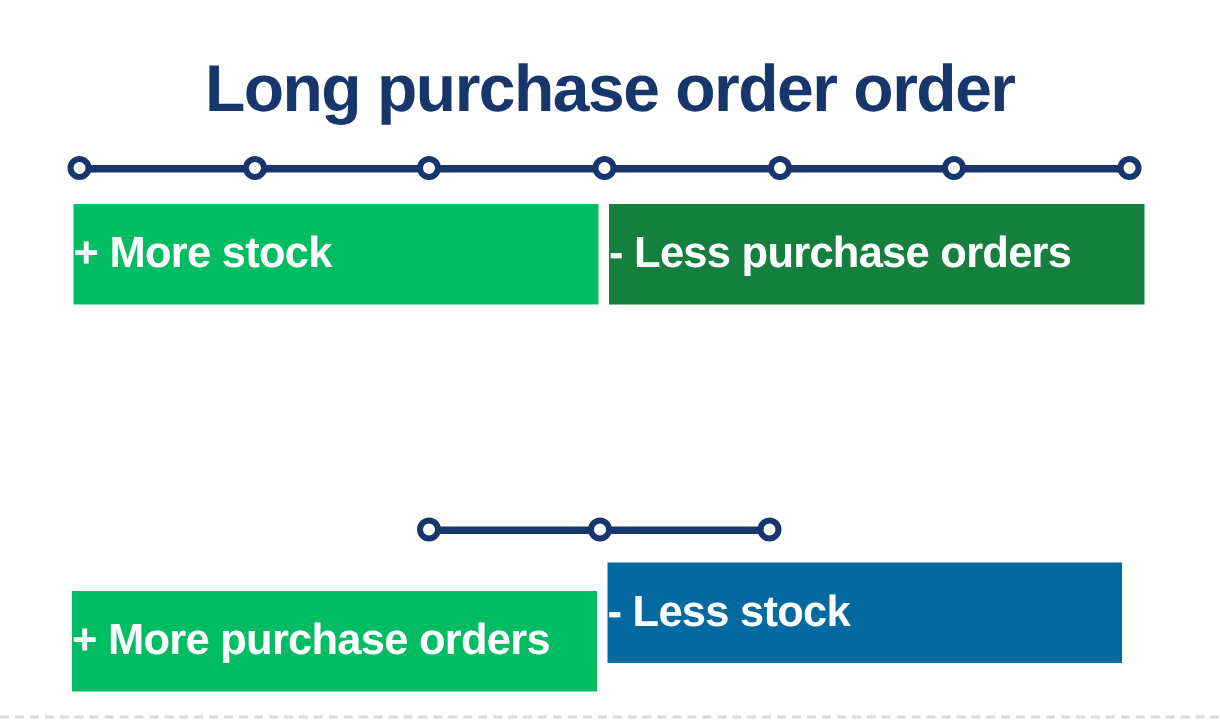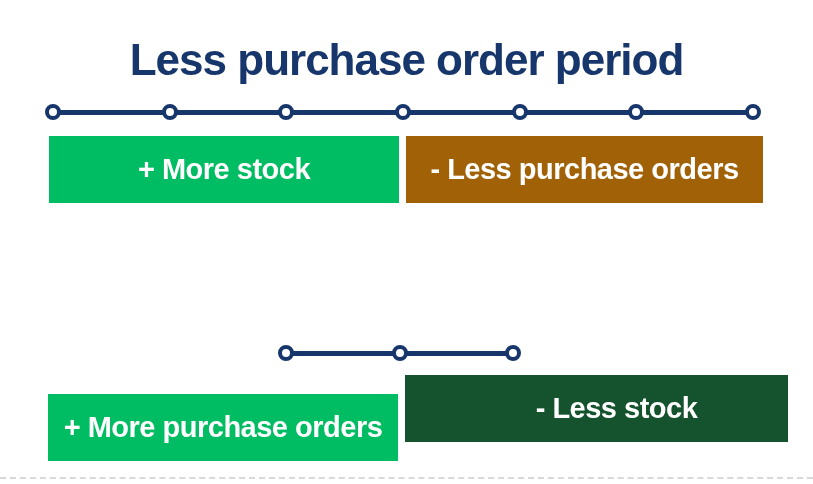--- a/index.html
+++ b/index.html
@@ -54,21 +54,20 @@
     background: #ffffff;
     border: 4.5px solid var(--navy, #17366B);
     border-radius: 50%;
     box-sizing: content-box;
   }
 
   .box {
     position: absolute;
     display: flex;
     align-items: center;
-    justify-content: center;
     color: var(--label-text, #ffffff);
     font-size: 29px;
     font-weight: 700;
     letter-spacing: -0.5px;
     white-space: nowrap;
   }
   .box-long-green  { top: 136px; left: 49px;  width: 350px; height: 67px; }
   .box-long-red    { top: 136px; left: 406px; width: 357px; height: 67px; }
   .box-short-green { top: 394px; left: 48px;  width: 350px; height: 67px; }
   .box-short-red   { top: 375px; left: 405px; width: 343px; height: 67px; }
@@ -79,52 +78,52 @@
     right: 0;
     top: 477px;
     border-top: 2px dashed var(--divider, #D9D9D9);
   }
 </style>
 </head>
 <body>
 
 <div class="canvas">
 
-  <h1 class="title title-long">Less purchase order period</h1>
+  <h1 class="title title-long">Long purchase order order</h1>
 
   <div class="timeline timeline-long">
       <div class="track"></div>
       <div class="node" style="left: calc(0% + 0px);"></div>
       <div class="node" style="left: calc(16.6667% - 2.83333px);"></div>
       <div class="node" style="left: calc(33.3333% - 5.66667px);"></div>
       <div class="node" style="left: calc(50% - 8.5px);"></div>
       <div class="node" style="left: calc(66.6667% - 11.3333px);"></div>
       <div class="node" style="left: calc(83.3333% - 14.1667px);"></div>
       <div class="node" style="left: calc(100% - 17px);"></div>
     </div>
 
   <div class="box box-long-green" style="background: rgb(0, 188, 98);">
     <span>+ More stock</span>
   </div>
 
-  <div class="box box-long-red" style="background: #a16207;">
+  <div class="box box-long-red" style="background: #15803d;">
     <span>- Less purchase orders</span>
   </div>
 
 
   <div class="timeline timeline-short">
       <div class="track"></div>
       <div class="node" style="left: calc(0% + 0px);"></div>
       <div class="node" style="left: calc(50% - 8.5px);"></div>
       <div class="node" style="left: calc(100% - 17px);"></div>
     </div>
 
   <div class="box box-short-green" style="background: rgb(0, 188, 98);">
     <span>+ More purchase orders</span>
   </div>
 
-  <div class="box box-short-red" style="background: #14532d; padding-left: 40px;">
+  <div class="box box-short-red" style="background: #0369a1;">
     <span>- Less stock</span>
   </div>
 
   <div class="bottom-divider"></div>
 
 </div>
 
 </body></html>

